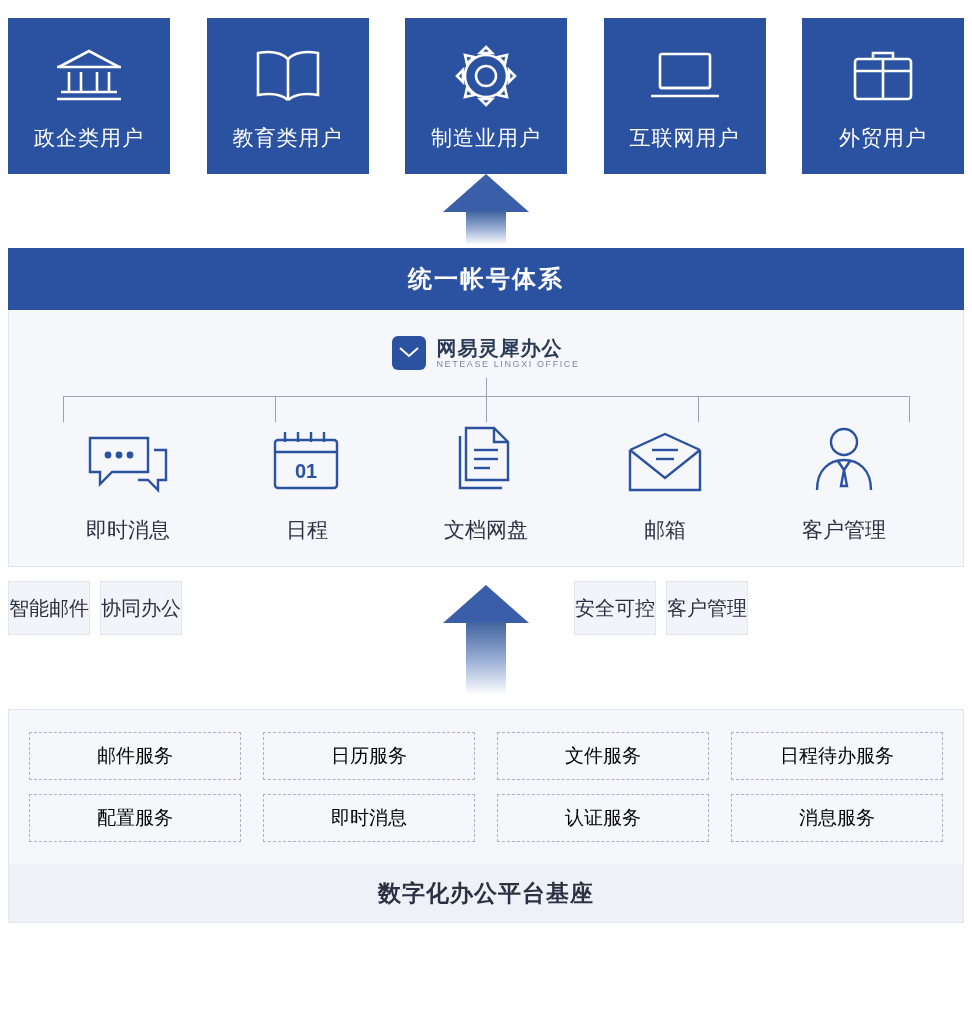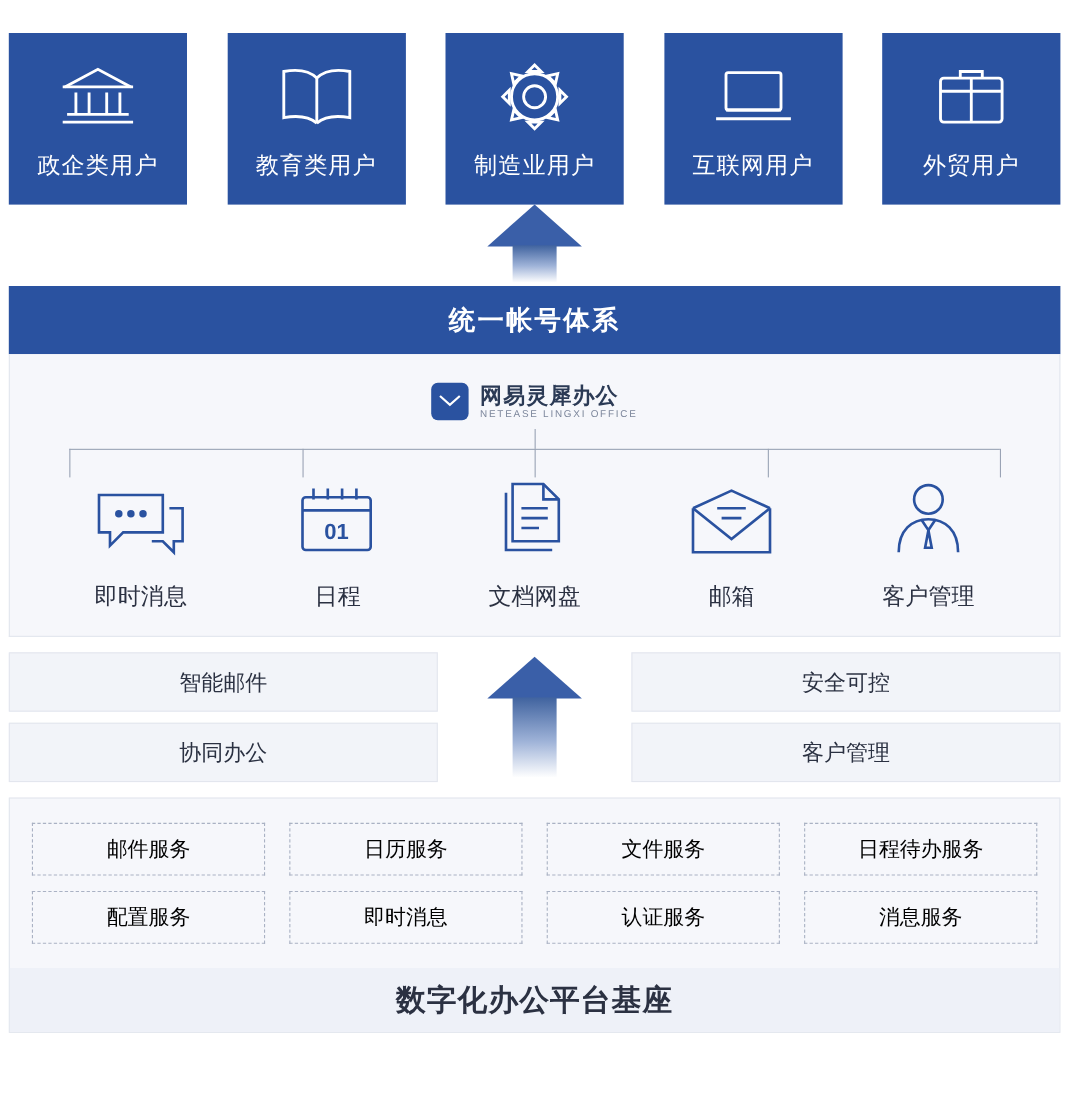--- a/index.html
+++ b/index.html
@@ -13,21 +13,21 @@
     font-family: "Liberation Sans", sans-serif;
     color: #333;
     position: relative;
     overflow: hidden;
   }
   .page {
     width: 972px;
     height: 1018px;
     position: relative;
     box-sizing: border-box;
-    padding: 16px 8px;
+    padding: 4px 8px;
   }
 
   
   .user-row {
     display: flex;
     justify-content: space-between;
     gap: 16px;
     padding-top: 14px;
   }
   .user-card {
@@ -192,21 +192,21 @@
   .features {
     display: flex;
     justify-content: space-between;
     align-items: flex-start;
     margin-top: 14px;
     position: relative;
   }
   .feat-col {
     width: 390px;
     display: flex;
-    flex-direction: column;
+    flex-direction: row;
     gap: 10px;
   }
   .feat-box {
     background: #f2f4f9;
     border: 1px solid #e3e6ee;
     height: 52px;
     display: flex;
     align-items: center;
     justify-content: center;
     font-size: 20px;
@@ -241,21 +241,21 @@
     color: #000000;
     background: #f6f7fb;
   }
   .base-bar {
     margin: 22px -20px 0 -20px;
     background: #eef1f8;
     height: 58px;
     display: flex;
     align-items: center;
     justify-content: center;
-    font-size: 27px;
+    font-size: 23px;
     font-weight: bold;
     color: #2b3142;
     letter-spacing: 1px;
   }
 </style>
 </head>
 <body>
 
 <div class="page">
 

